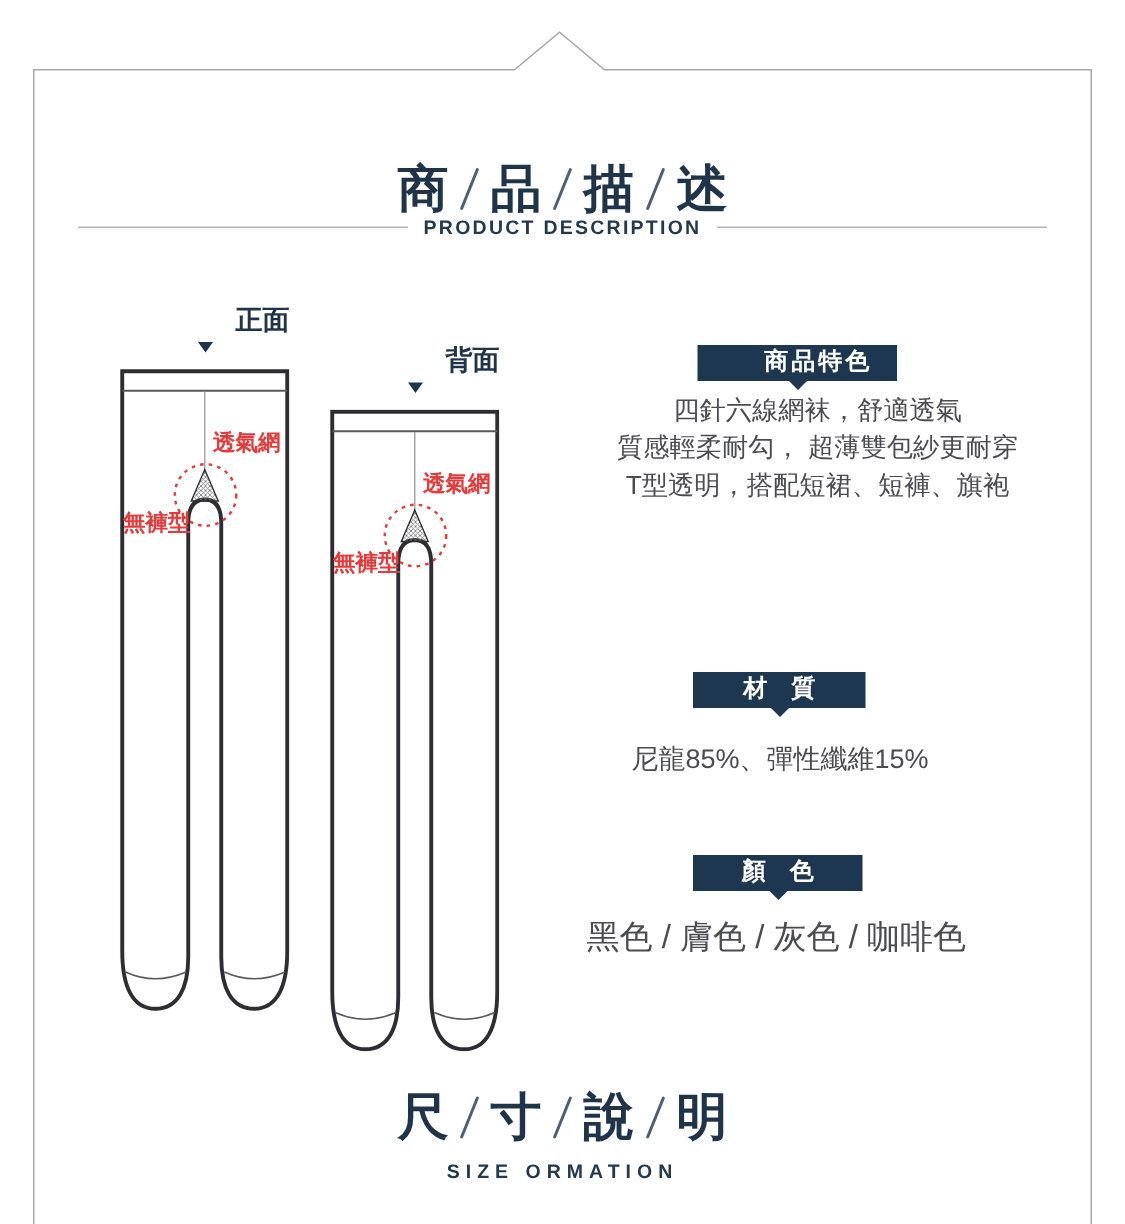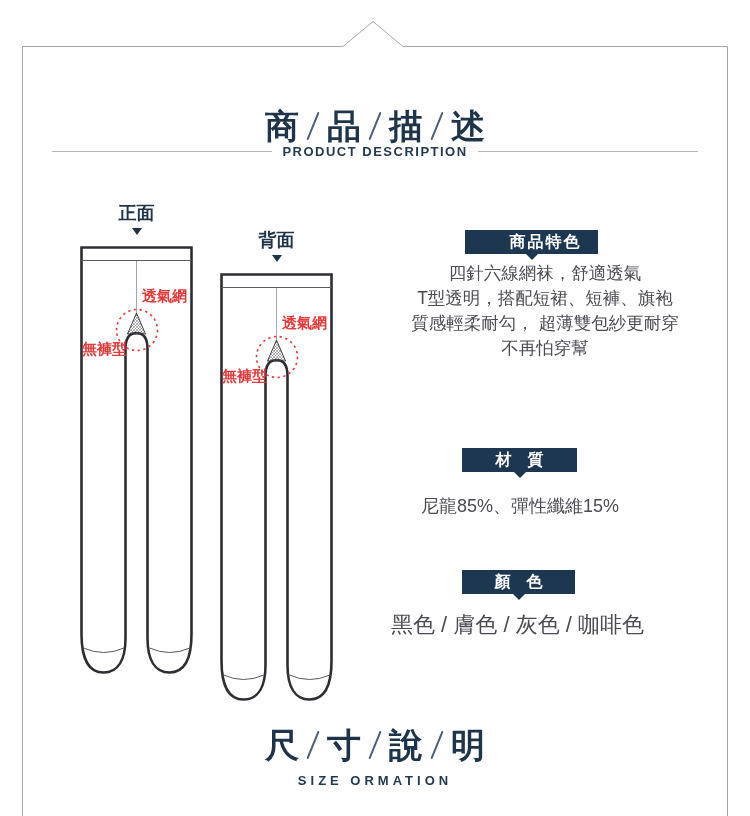--- a/index.html
+++ b/index.html
@@ -30,21 +30,21 @@
   .subtitle-row.top { top:144px; letter-spacing:1.5px; }
   .subtitle-row.bottom { top:763px; letter-spacing:4px;flex-direction:column; }
   .divider-line { flex:1; height:1px; background:#b5b5b5; }
   .subtitle-text { white-space:nowrap; }
 
   
   .figure { position:absolute; top:202px; width:113px; height:480px; }
   .figure.front { left:80px; }
   .figure.back  { left:220px;margin-top:27px; }
   .view-label {
-    position:absolute; top:0; left:0; width:113px; text-align:center;
+    position:absolute; top:0; left:0; width:113px; text-align:right;
     color:#1f3448; font-size:18px; font-weight:bold; line-height:22px;
   }
   .pointer-down {
     position:absolute; top:26px; left:50%; transform:translateX(-50%);
     width:0; height:0; border:5px solid transparent;
     border-top:7px solid #1f3448; border-bottom:0;
   }
   .tights-svg { position:absolute; left:0; top:44px; }
   .mesh-label {
     position:absolute; left:62px; top:86px; white-space:nowrap;
@@ -148,23 +148,22 @@
       <path d="M69.5 402 Q 89.5 411 110 402" fill="none" stroke="#5a5960" stroke-width="1"></path>
       <circle cx="57" cy="84" r="20.5" fill="none" stroke="#e23c3c" stroke-width="1.6" stroke-dasharray="2.4 3.4"></circle>
     </svg>
     <span class="mesh-label">透氣網</span>
     <span class="type-label">無褲型</span>
   </div>
 
   <div class="badge features">商品特色</div>
   <div class="features-text">
     <div>四針六線網袜，舒適透氣</div>
+    <div>質感輕柔耐勾， 超薄雙包紗更耐穿</div>
     <div>T型透明，搭配短裙、短褲、旗袍</div>
-    <div>質感輕柔耐勾， 超薄雙包紗更耐穿</div>
-    <div>不再怕穿幫</div>
   </div>
 
   <div class="badge material">材　質</div>
   <div class="material-text">尼龍85%、彈性纖維15%</div>
 
   <div class="badge color">顏　色</div>
   <div class="color-text">黑色 / 膚色 / 灰色 / 咖啡色</div>
 
   <div class="title-row bottom">
     <span>尺</span>

